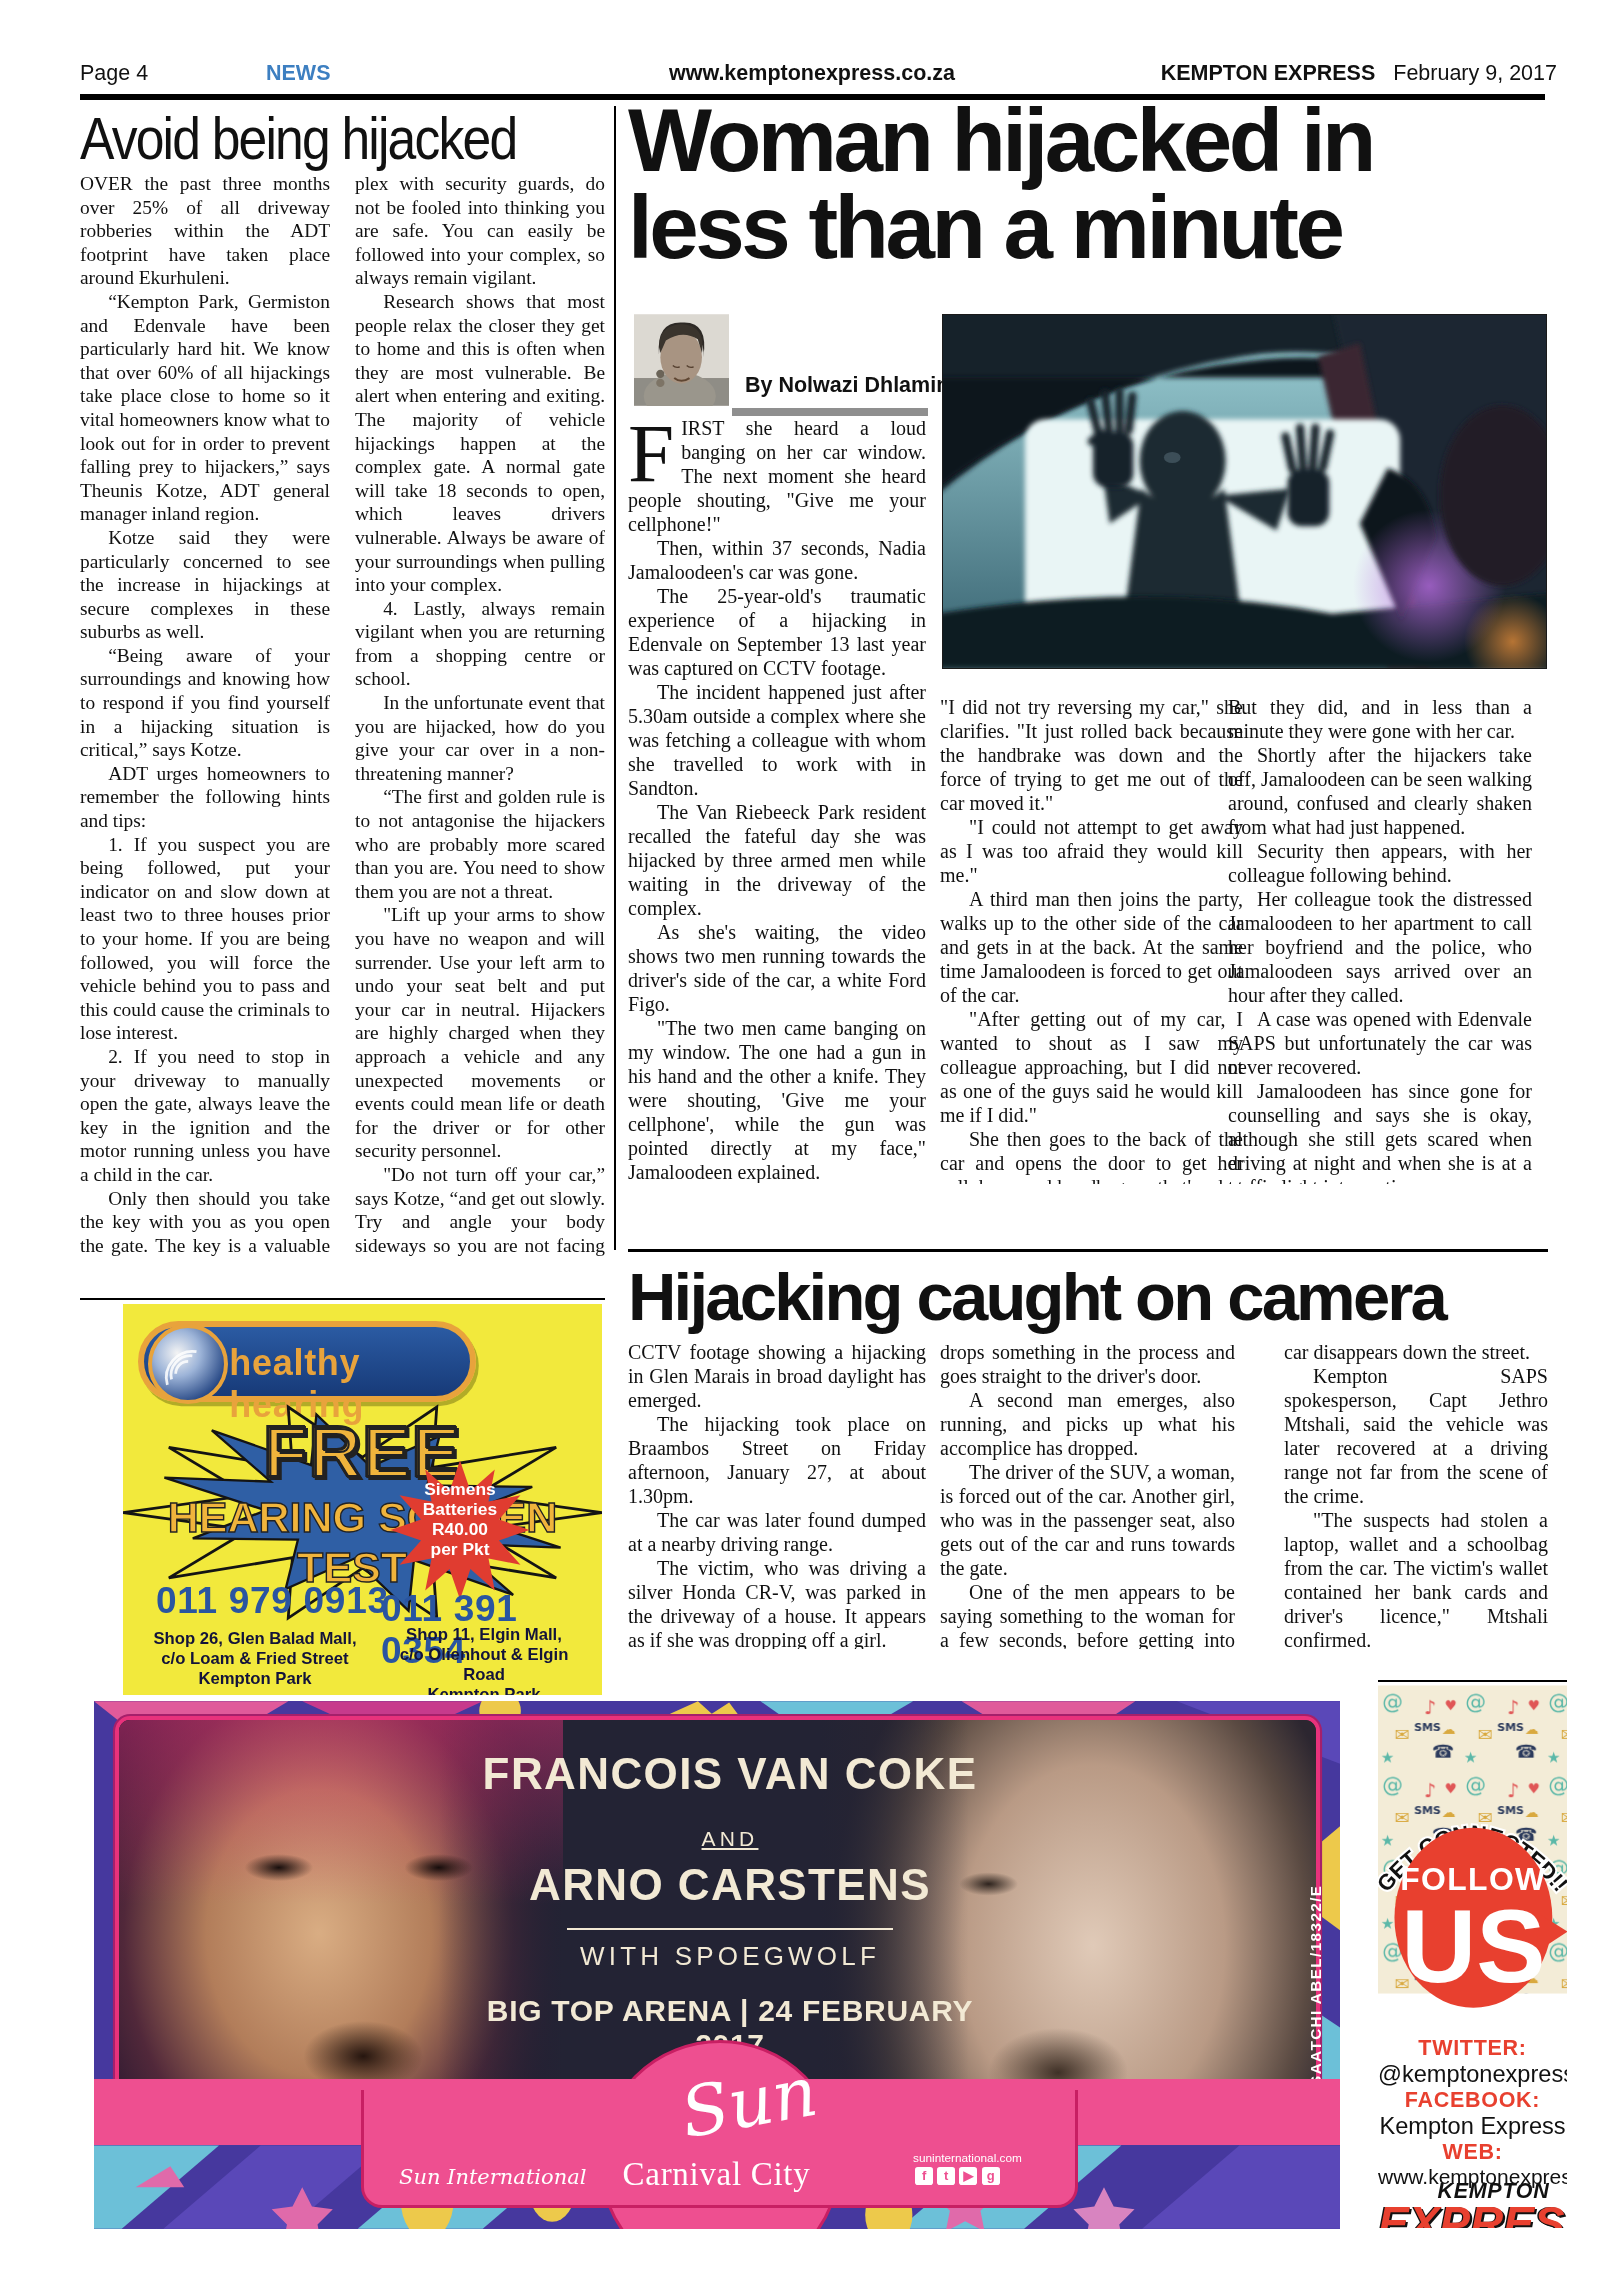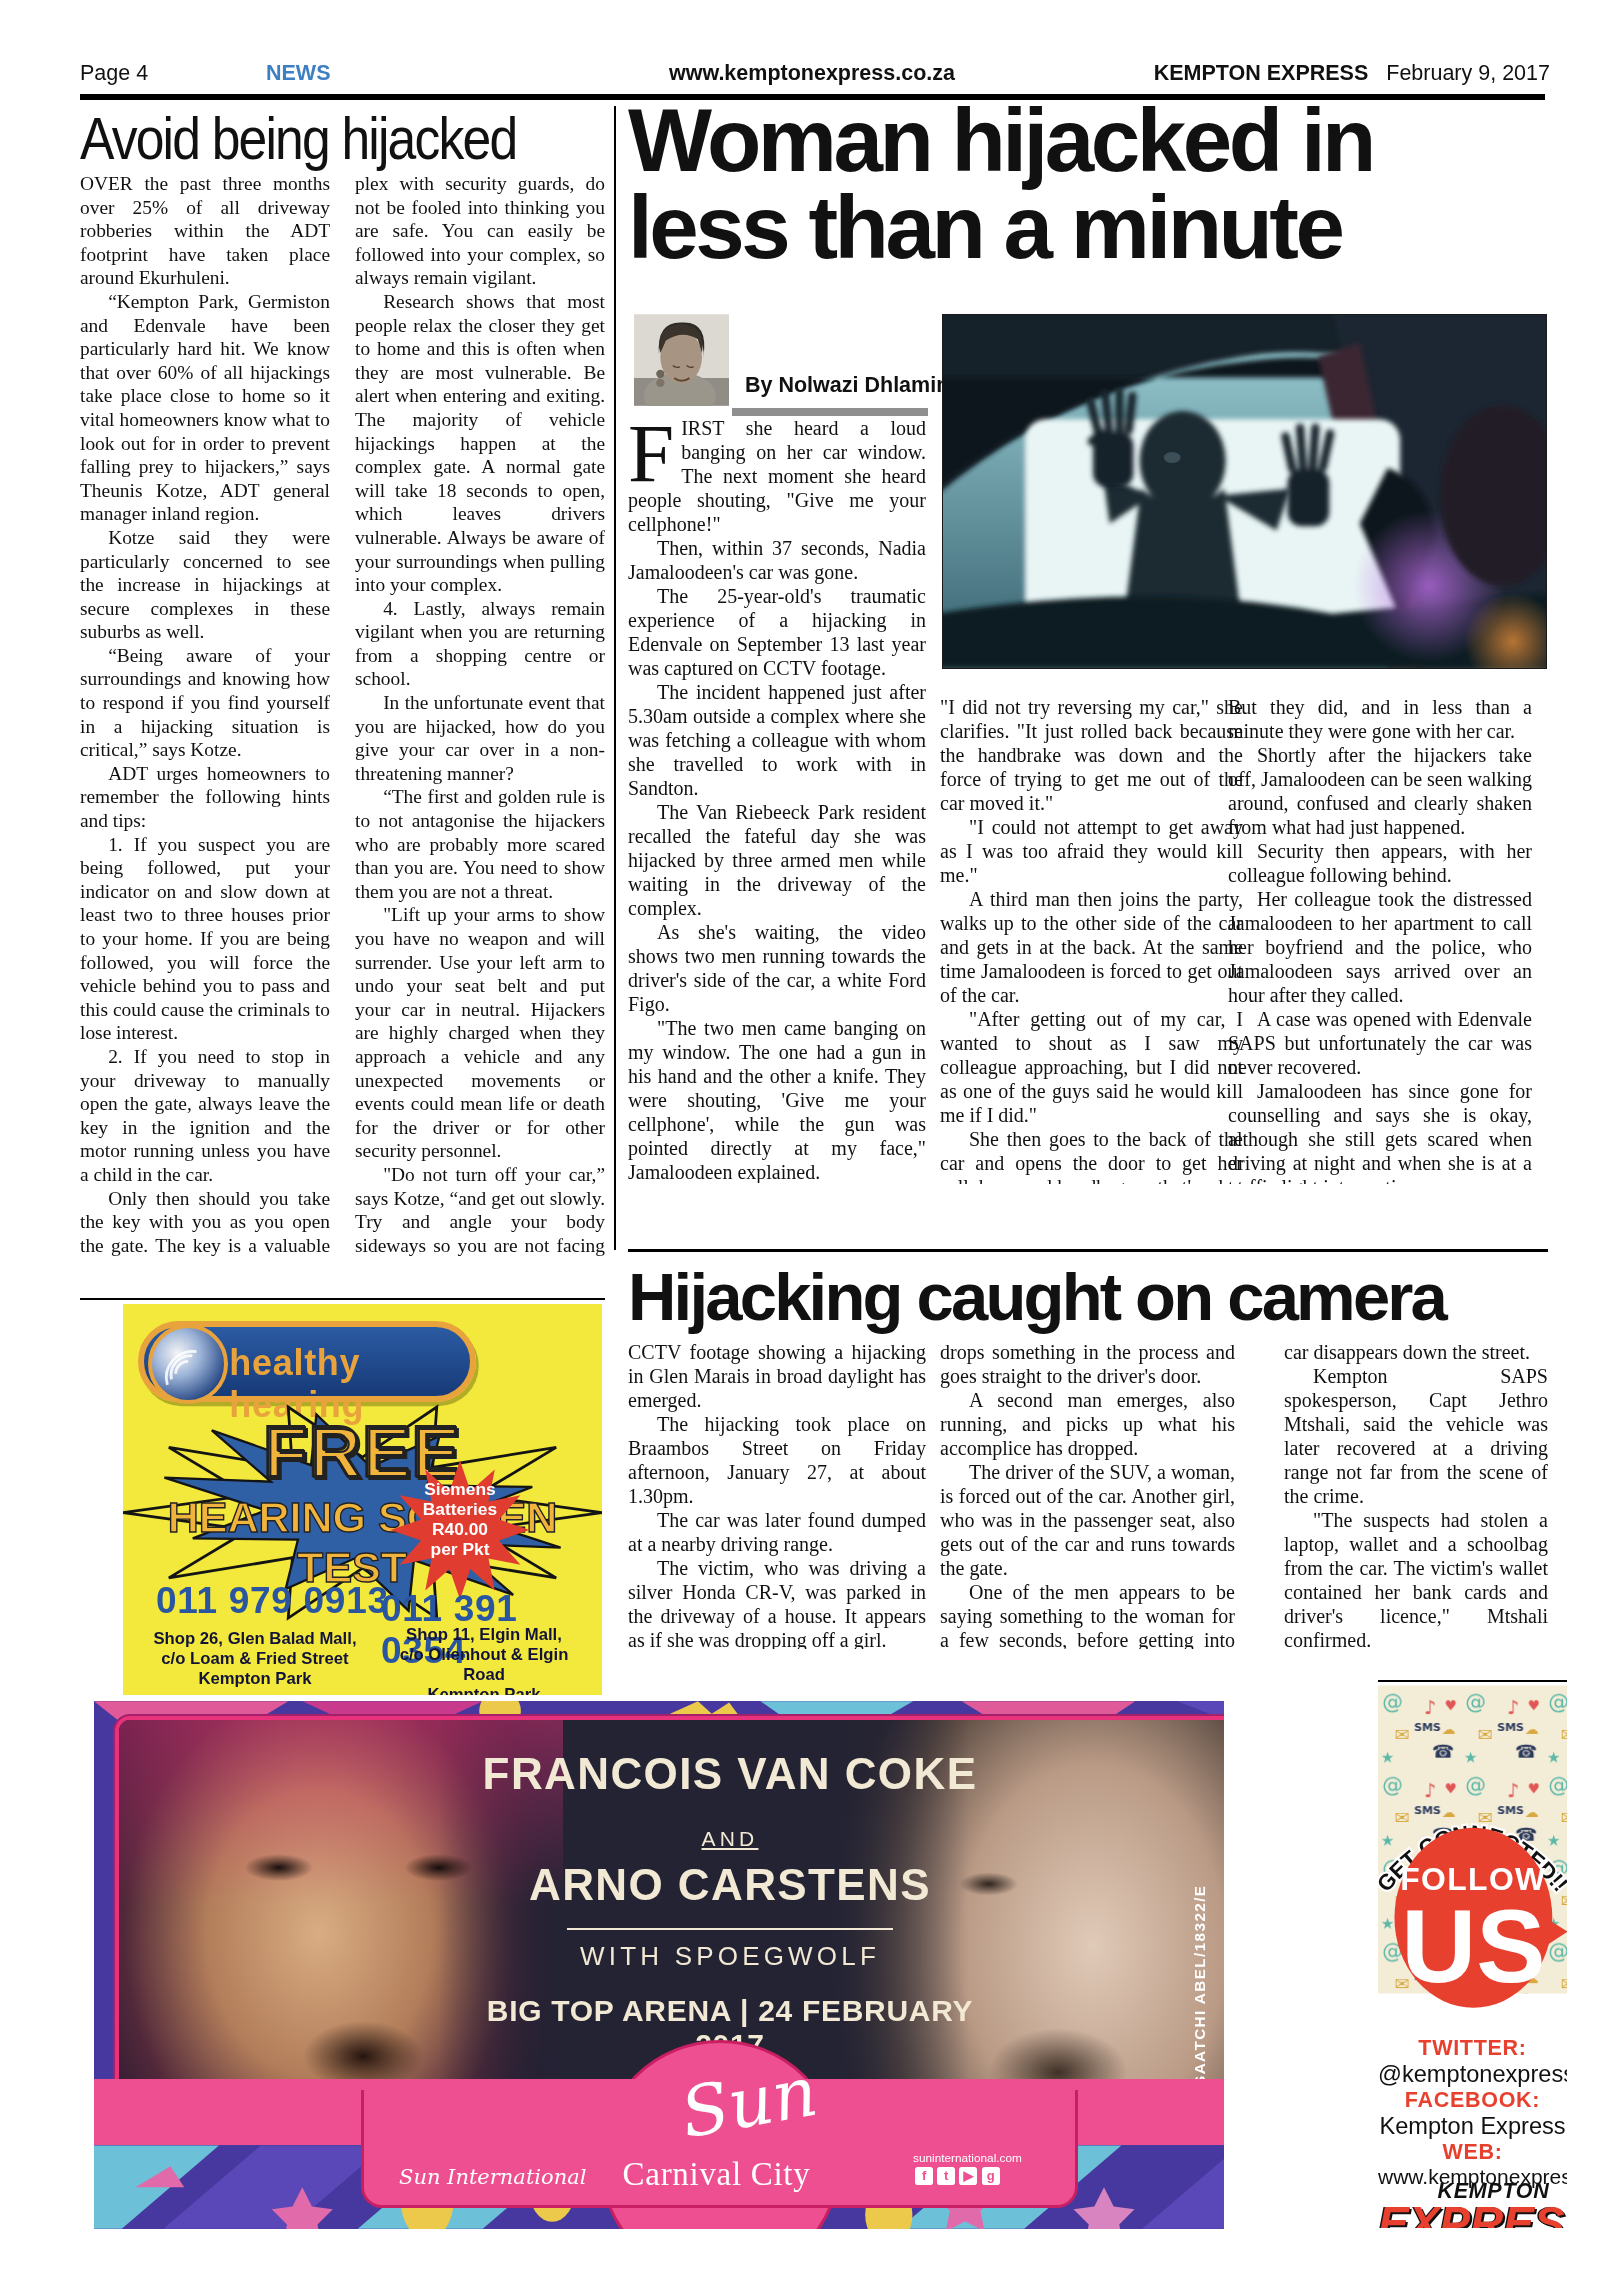--- a/index.html
+++ b/index.html
@@ -89,21 +89,21 @@
       letter-spacing:0px;text-shadow:2.1px 2.1px 0 #111,-1.4px 0 0 #111,0 1.4px 0 #111;line-height:.85;}
 </style>
 </head>
 <body>
 
 <div class="page">
 
   <div class="abs hdr-text" style="left:80px;top:61px;">Page 4</div>
   <div class="abs hdr-text hdr-news" style="left:266px;top:61px;">NEWS</div>
   <div class="abs hdr-text hdr-site" style="left:0;top:61px;width:1624px;text-align:center;">www.kemptonexpress.co.za</div>
-  <div class="abs hdr-text hdr-right" style="right:74px;top:61px;margin-left:20px;">
+  <div class="abs hdr-text hdr-right" style="right:67px;top:61px;margin-left:20px;">
     <b>KEMPTON EXPRESS</b>
     <span>&nbsp;</span>
     <span>February 9, 2017</span>
   </div>
   <div class="abs hdr-rule" style="left:80px;top:94px;width:1465px;height:6.2px;"></div>
 
   <div class="abs" style="left:80px;top:104px;width:525px;">
     <div class="headline-left">Avoid being hijacked</div>
     <div class="abs" style="left:0;top:68px;display:flex;gap:25px;">
       <div class="np-col left-col" style="width:250px;height:1086px;">
@@ -313,21 +313,21 @@
         <div>c/o Loam &amp; Fried Street</div>
         <div>Kempton Park</div>
       </div>
     <div class="abs had-addr" style="left:257px;top:321px;width:208px;">
         <div>Shop 11, Elgin Mall,</div>
         <div>c/o Olienhout &amp; Elgin Road</div>
         <div>Kempton Park</div>
       </div>
   </div>
 
-  <div class="abs cad" style="left:94px;top:1701px;width:1130px;height:528px;">
+  <div class="abs cad" style="left:94px;top:1701px;width:1246px;height:528px;">
 
     <svg class="abs" style="left:0;top:0;" width="1246" height="528" viewBox="0 0 1795 760">
       <rect width="1795" height="760" fill="#46389e"></rect>
       <polygon points="0,0 280,0 120,95" fill="#e05a9a"></polygon>
       <polygon points="300,0 560,0 430,60" fill="#c73a8c"></polygon>
       <circle cx="585" cy="14" r="30" fill="#edc94b"></circle>
       <polygon points="830,18 870,0 890,18 915,2 930,22 838,30" fill="#edc94b"></polygon>
       <polygon points="960,0 1180,0 1060,70" fill="#6cc0d8"></polygon>
       <polygon points="1250,0 1500,0 1380,80" fill="#e05a9a"></polygon>
       <polygon points="1560,0 1795,0 1795,90" fill="#5a48b8"></polygon>

